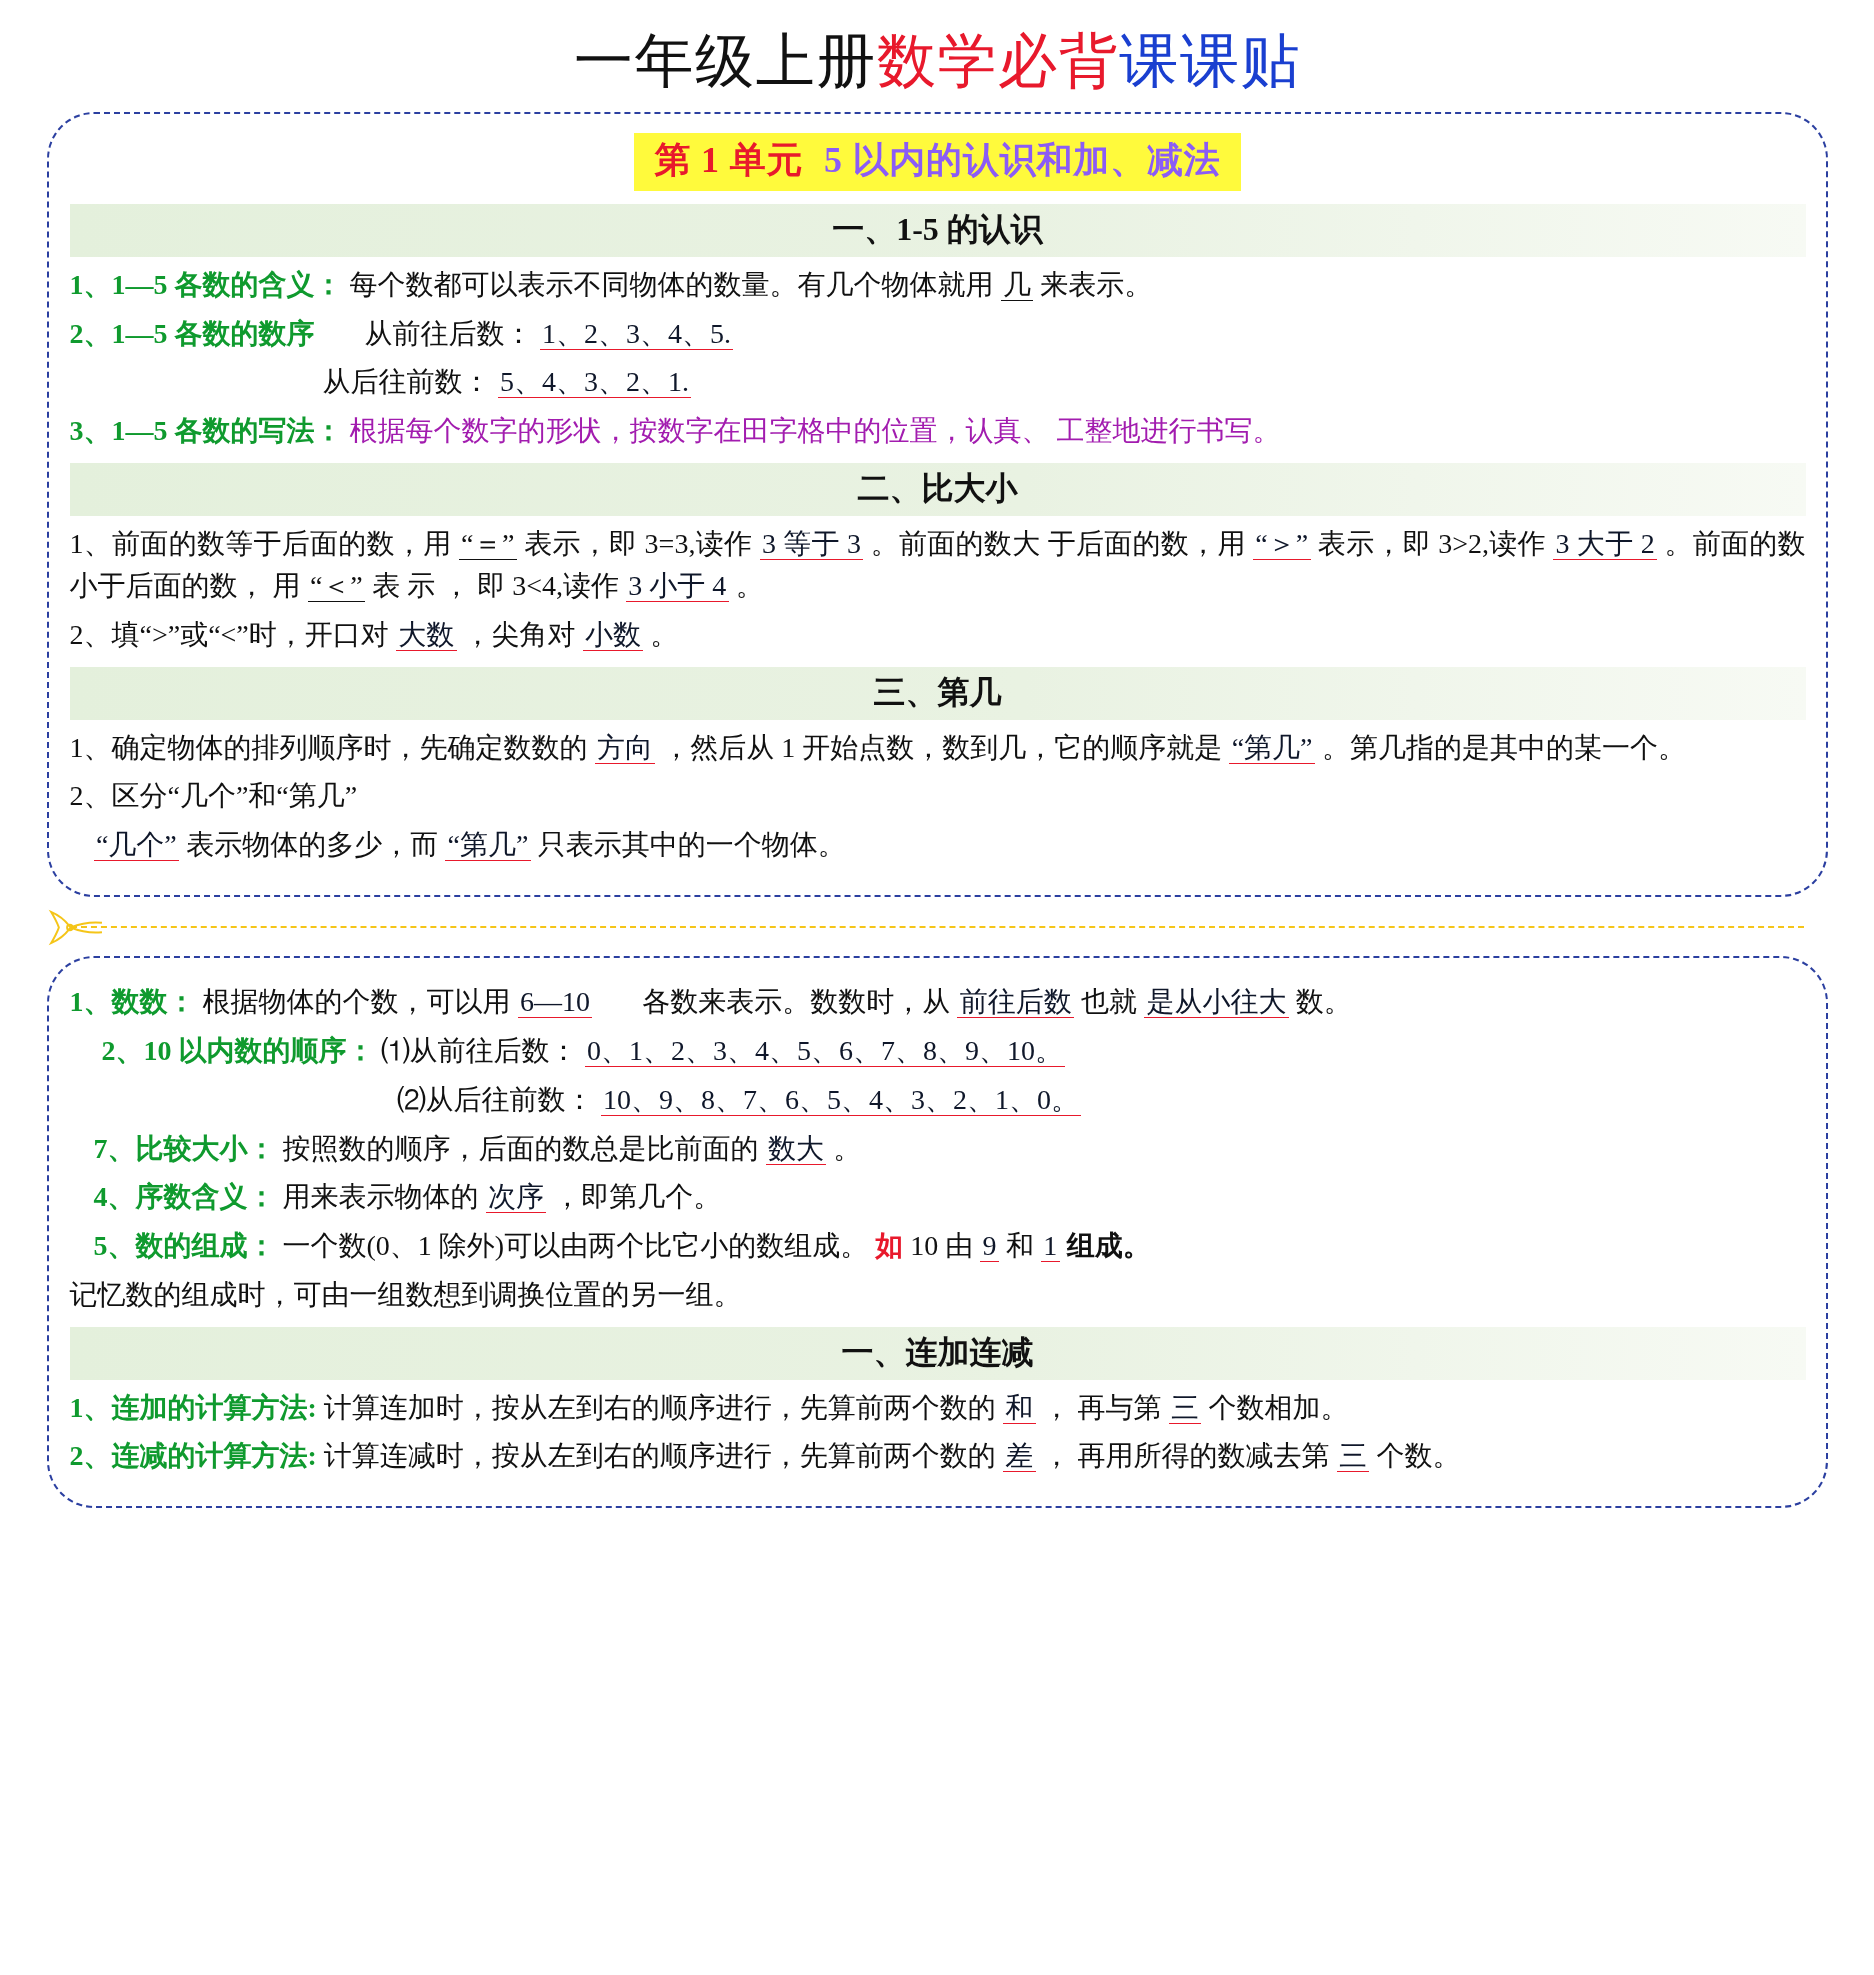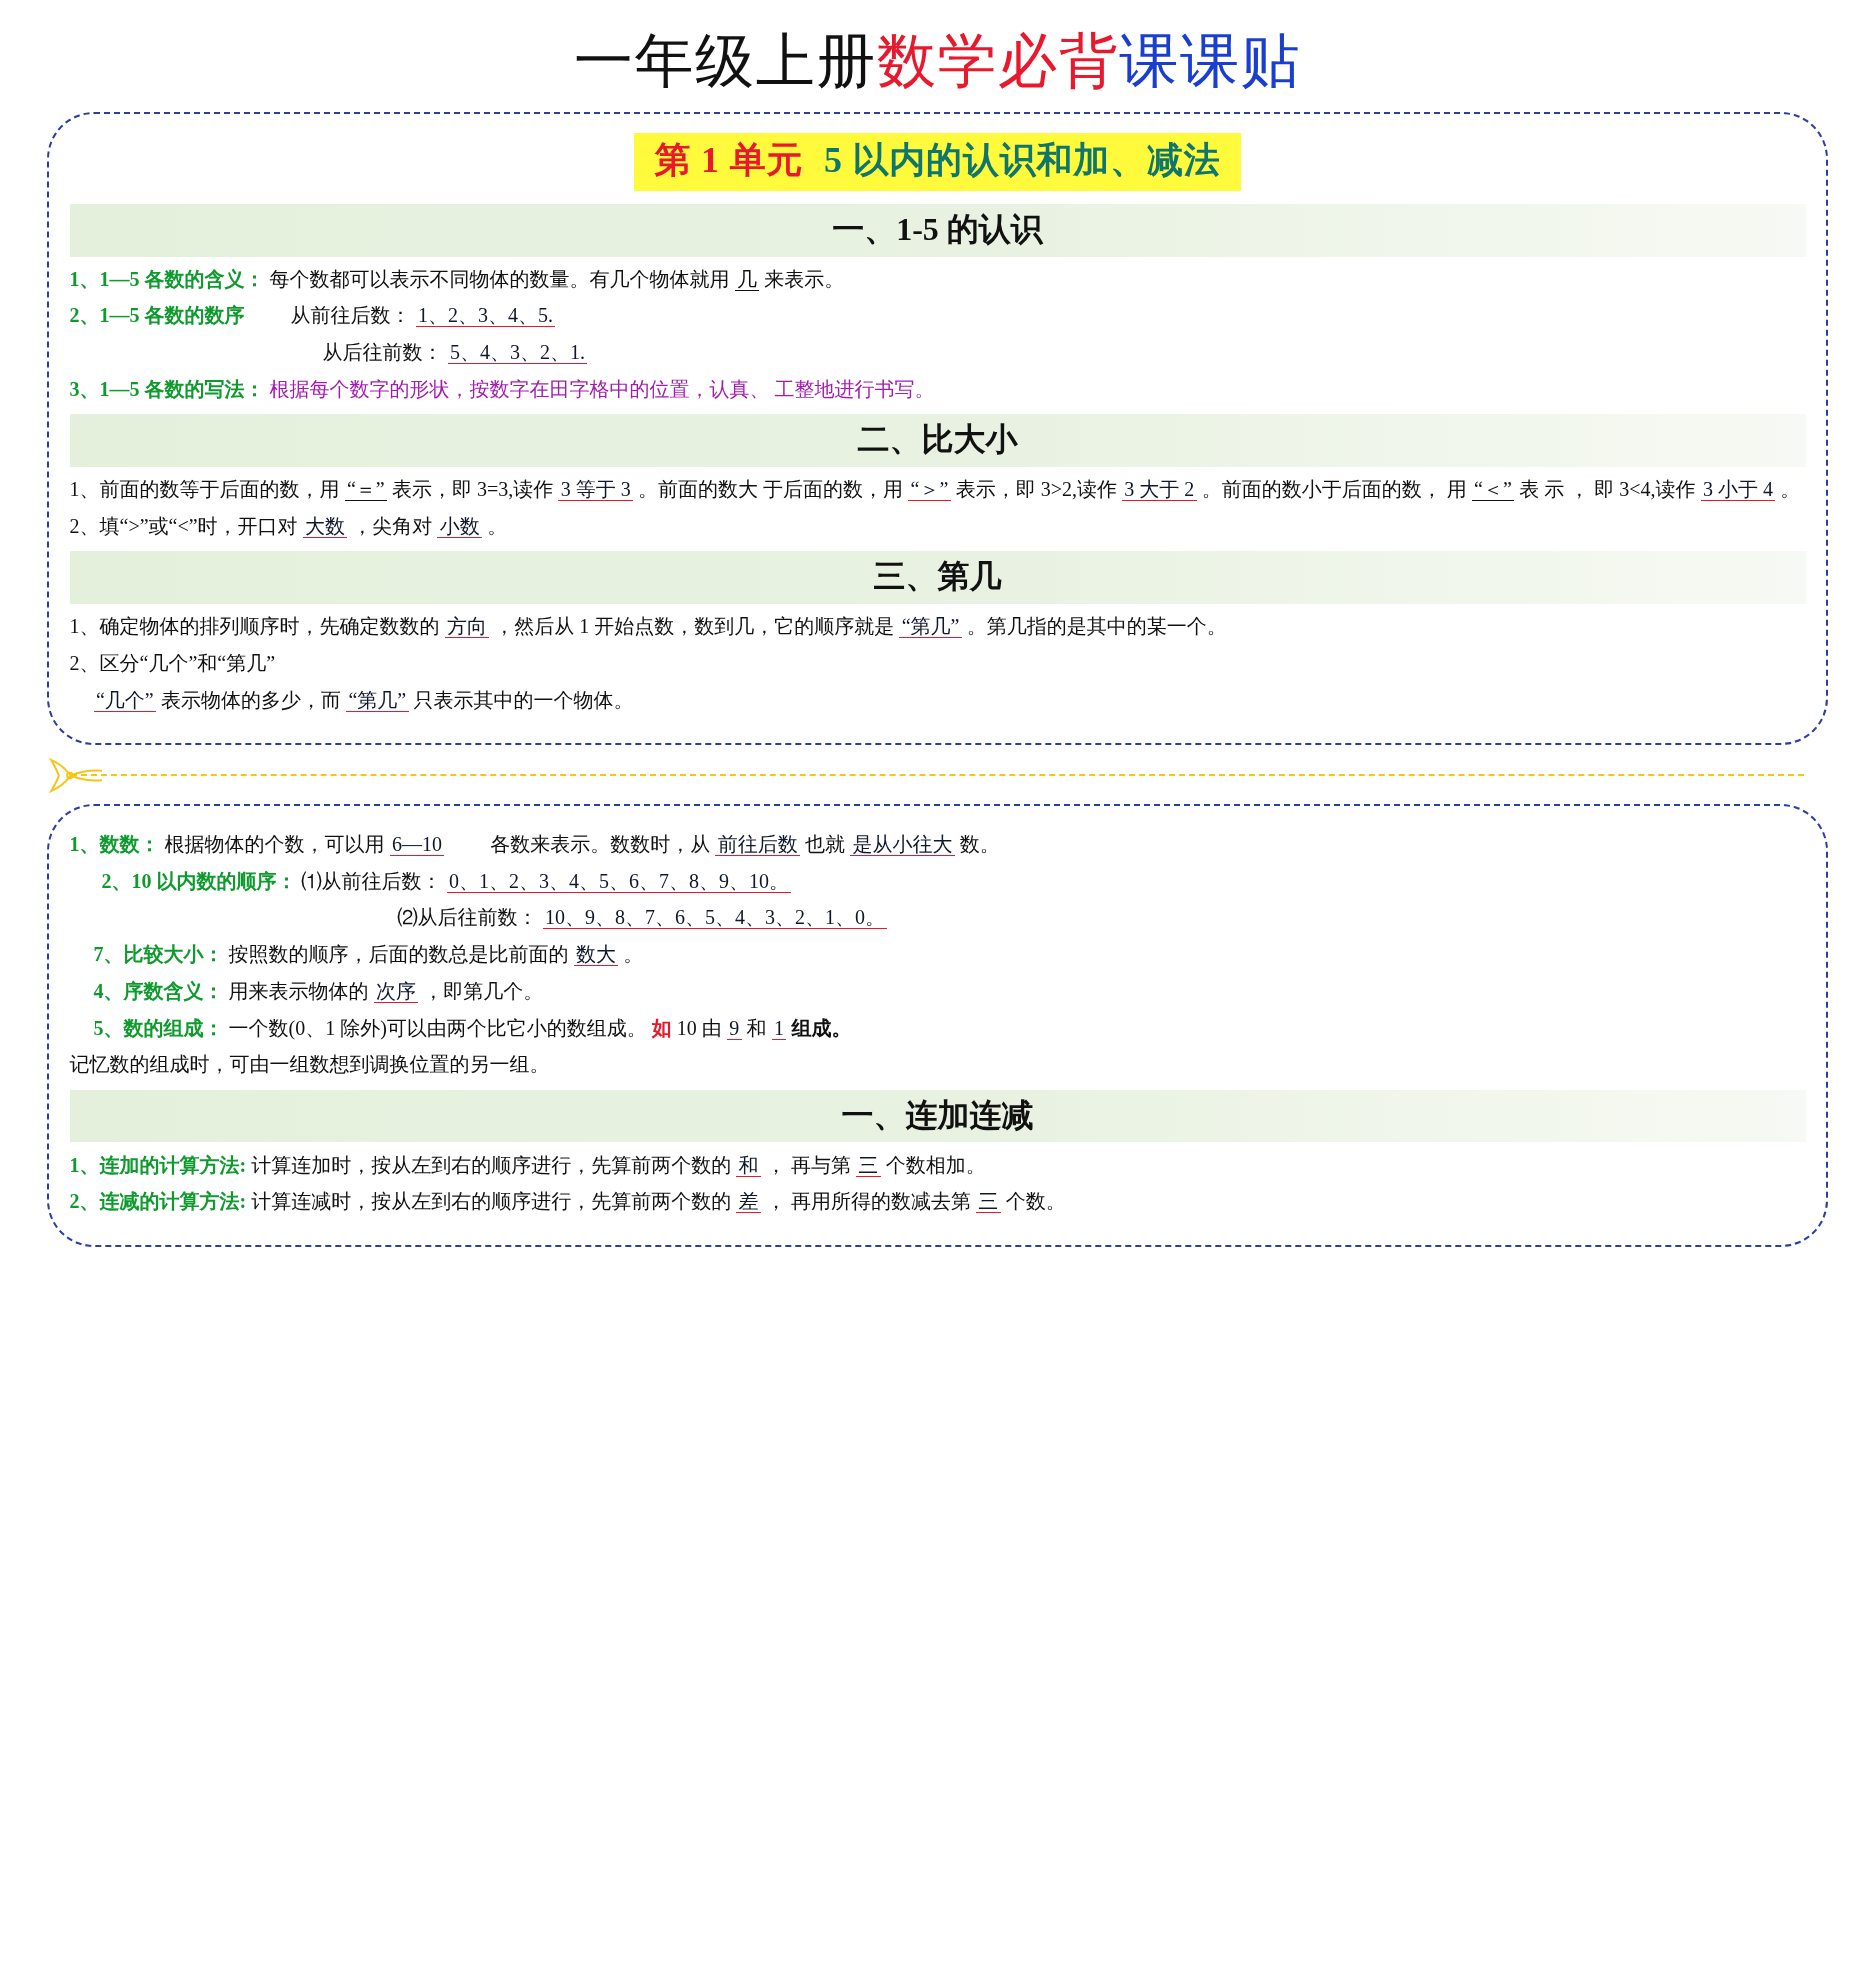--- a/index.html
+++ b/index.html
@@ -49,38 +49,38 @@
     display:inline-block;
     background:#fffa3c;
     padding:2.4px 10.3px 4px 10.3px;
     font-size:36px;
     font-weight:bold;
     color:#e8192c;
     letter-spacing:0.8px;
     line-height:1.25;
     white-space:nowrap;
   }
-  .unit-banner span .blk{color:#0f766e;text-align:center;}
+  .unit-banner span .blk{color:#8b5cf6;text-align:center;}
 
   
   .sec-head{
     background:linear-gradient(to right,#e4f0dc 0%,#e9f2e2 55%,#f7faf4 100%);
     font-size:32px;
     font-weight:bold;
     color:#111;
     padding:4.7px 6.3px 6.3px 6.3px;
     margin:10.3px 0 7.1px 0;
     line-height:1.3;
     white-space:nowrap;
     text-align:center;
   }
 
   
   p.line{
-    font-size:20px;
+    font-size:28px;
     line-height:1.52;
     margin:6.3px 0 6.3px 0;
     color:#111;
     text-align:justify;
   }
   .green{color:#0f9a2e;font-weight:bold;}
   .blue{color:#a21caf;}
   .redb{color:#e8192c;font-weight:bold;}
   .ured{border-bottom:1.6px solid #e8192c;padding:0 2.4px;color:#0f172a;}
   .ublk{border-bottom:1.6px solid #111;padding:0 2.4px;color:#111;}

